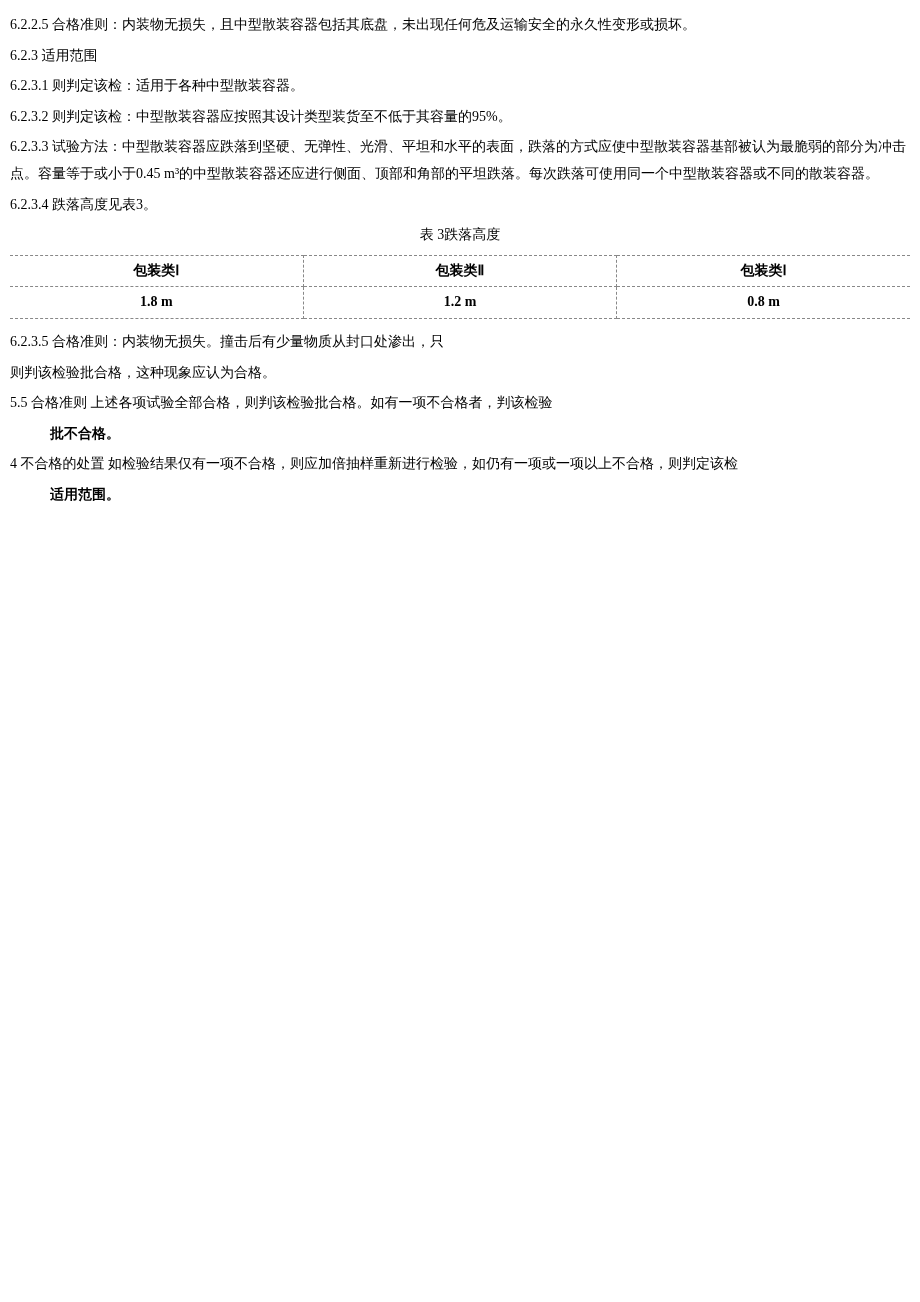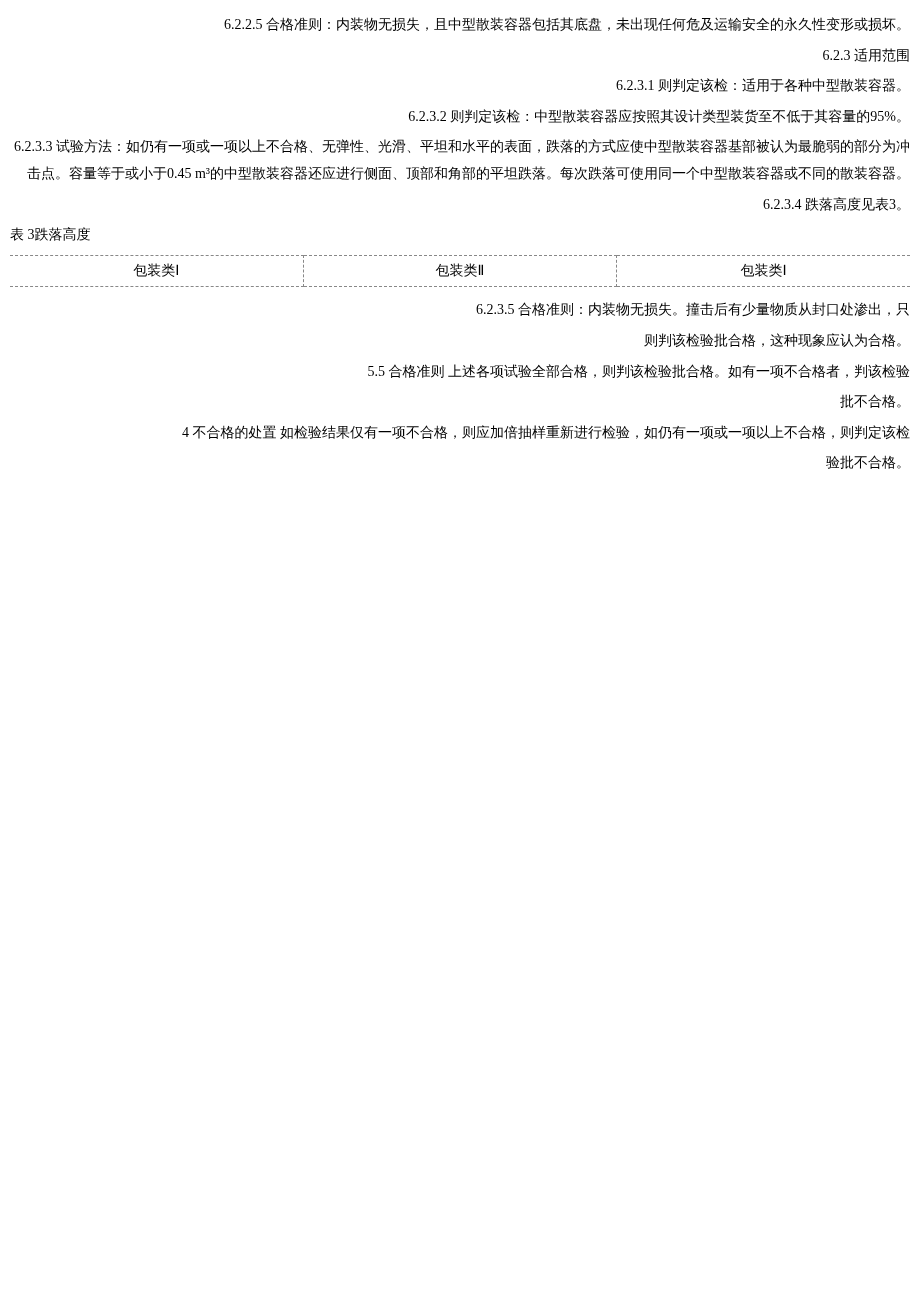--- a/index.html
+++ b/index.html
@@ -8,71 +8,76 @@
       line-height: 1.9;
       margin: 0;
       padding: 8px 10px;
       color: #000;
       background: #fff;
       width: 920px;
       box-sizing: border-box;
     }
     p {
       margin: 4px 0;
-      text-align: right;
     }
     .indent {
-      margin-left: 16px;
+      margin-left: 40px;
+      font-weight: bold;
     }
     .table-caption {
-      text-align: left;
+      text-align: center;
       margin: 3px 0 6px;
     }
     table {
       width: 100%;
       border-collapse: collapse;
       margin-bottom: 10px;
     }
     th, td {
       border: 1px dashed #888;
       text-align: center;
       padding: 2px 0;
-      font-weight: normal;
+      font-weight: bold;
       font-family: "SimSun", "宋体", serif;
       font-size: 14px;
     }
     table tr th:first-child,
     table tr td:first-child {
       border-left: none;
     }
     table tr th:last-child,
     table tr td:last-child {
       border-right: none;
     }
   </style>
 </head>
 <body>
 
 <p>6.2.2.5  合格准则：内装物无损失，且中型散装容器包括其底盘，未出现任何危及运输安全的永久性变形或损坏。</p>
 <p>6.2.3 适用范围</p>
 <p>6.2.3.1  则判定该检：适用于各种中型散装容器。</p>
 <p>6.2.3.2  则判定该检：中型散装容器应按照其设计类型装货至不低于其容量的95%。</p>
-<p>6.2.3.3  试验方法：如仍有一项或一项以上不合格、无弹性、光滑、平坦和水平的表面，跌落的方式应使中型散装容器基部被认为最脆弱的部分为冲击点。容量等于或小于0.45  m³的中型散装容器还应进行侧面、顶部和角部的平坦跌落。每次跌落可使用同一个中型散装容器或不同的散装容器。</p>
+<p>6.2.3.3  试验方法：中型散装容器应跌落到坚硬、无弹性、光滑、平坦和水平的表面，跌落的方式应使中型散装容器基部被认为最脆弱的部分为冲击点。容量等于或小于0.45  m³的中型散装容器还应进行侧面、顶部和角部的平坦跌落。每次跌落可使用同一个中型散装容器或不同的散装容器。</p>
 <p>6.2.3.4  跌落高度见表3。</p>
 
 <p class="table-caption">表 3跌落高度</p>
 
 <table>
   <tbody>
       <tr>
     <th>包装类Ⅰ</th>
     <th>包装类Ⅱ</th>
     <th>包装类Ⅰ</th>
   </tr>
+  <tr>
+    <td>1.8  m</td>
+    <td>1.2  m</td>
+    <td>0.8  m</td>
+  </tr>
 </tbody>
   </table>
 
 <p>6.2.3.5  合格准则：内装物无损失。撞击后有少量物质从封口处渗出，只</p>
 <p>则判该检验批合格，这种现象应认为合格。</p>
 <p>5.5 合格准则 上述各项试验全部合格，则判该检验批合格。如有一项不合格者，判该检验</p>
 <p class="indent">批不合格。</p>
 <p>4 不合格的处置 如检验结果仅有一项不合格，则应加倍抽样重新进行检验，如仍有一项或一项以上不合格，则判定该检</p>
-<p class="indent">验批不合格。</p>
+<p class="indent">适用范围。</p>
 
 </body></html>

